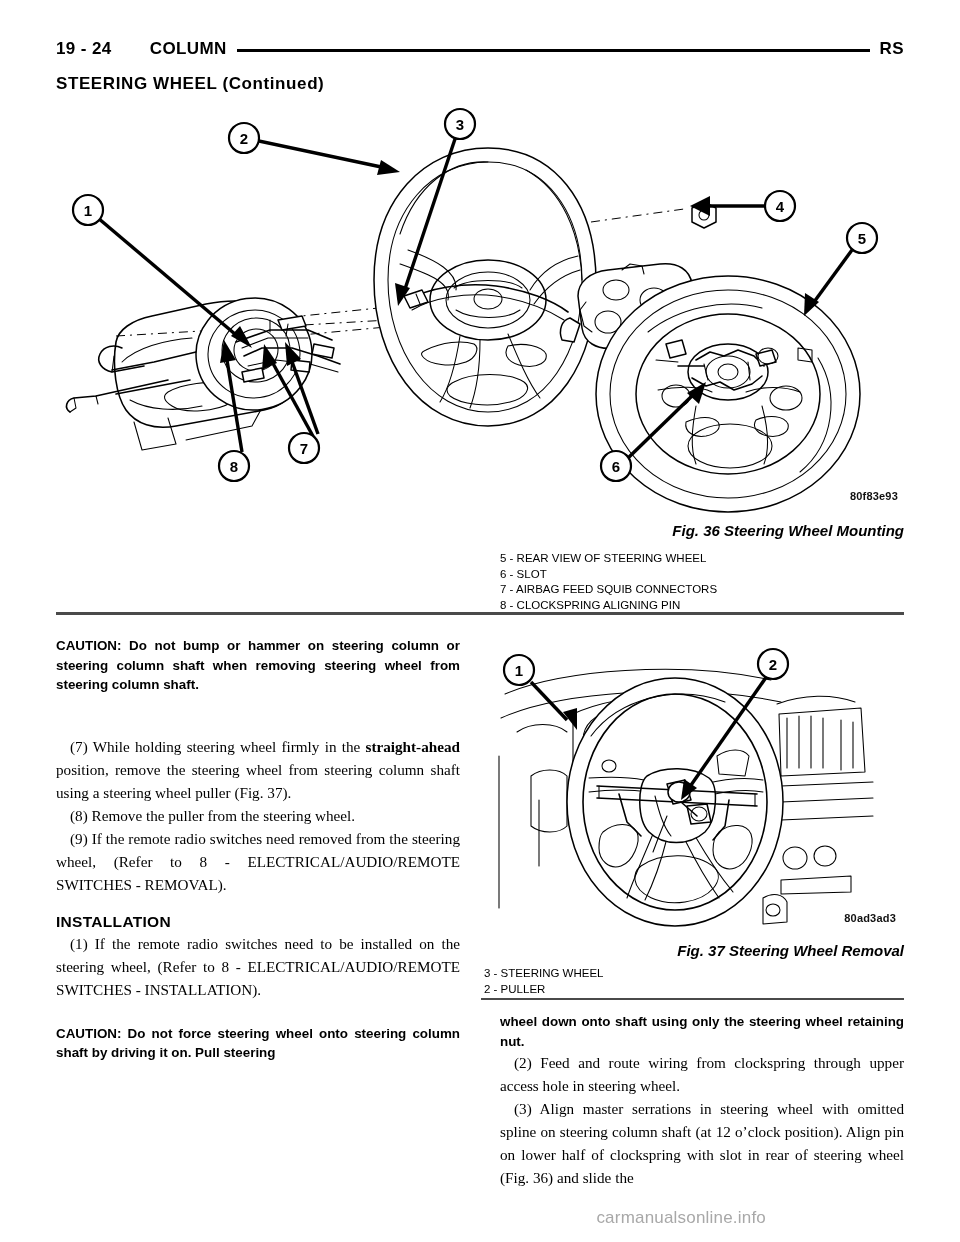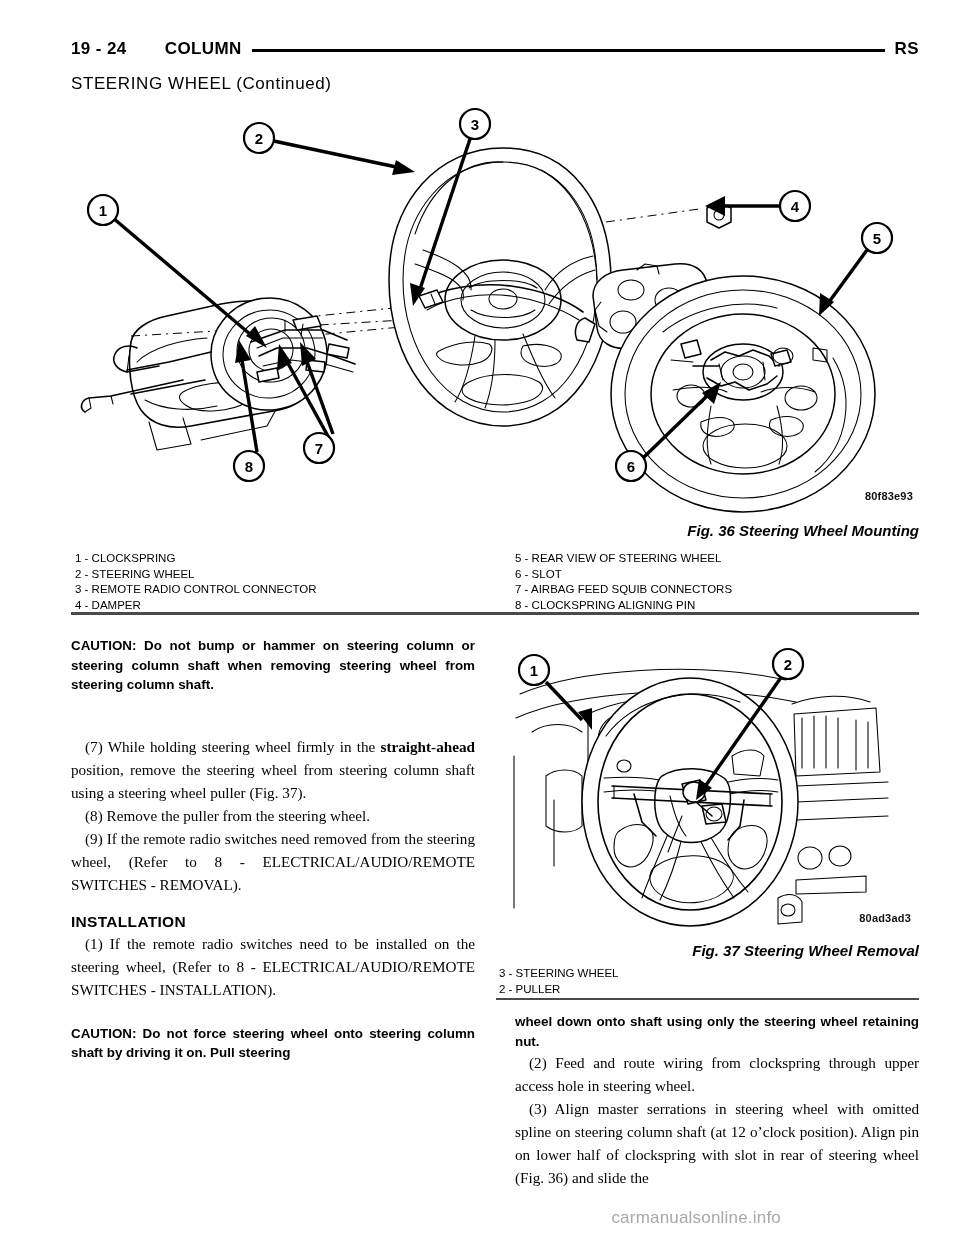--- a/index.html
+++ b/index.html
@@ -6,38 +6,38 @@
   * { box-sizing: border-box; }
   html, body { margin: 0; padding: 0; }
   body {
     width: 960px; height: 1242px;
     background: #ffffff;
     font-family: "Liberation Serif", serif;
     color: #000000;
     position: relative;
     overflow: hidden;
   }
-  .page { position: absolute; left: 15px; top: 0; width: 792px; height: 1242px; padding-left: 16px; }
+  .page { position: absolute; left: 0; top: 0; width: 792px; height: 1242px; padding-left: 16px; }
 
   
   .header {
     position: absolute; left: 56px; top: 36px; width: 848px; height: 26px;
     display: flex; align-items: center;
     font-family: "Liberation Sans", sans-serif;
     font-weight: bold; font-size: 17px; letter-spacing: .4px;
   }
   .header .pageno { white-space: nowrap; }
   .header .section { margin-left: 38px; white-space: nowrap; }
   .header .rule { flex: 1; height: 3px; background: #000; margin: 0 10px 0 10px; position: relative; top: 1px; }
   .header .book { white-space: nowrap; }
 
   .subhead {
     position: absolute; left: 56px; top: 74px;
     font-family: "Liberation Sans", sans-serif;
-    font-weight: normal; font-size: 17px; letter-spacing: .6px;
+    font-weight: bold; font-size: 17px; letter-spacing: .6px;
   }
 
   
   .fig36-wrap { position: absolute; left: 56px; top: 104px; width: 848px; height: 410px; }
   .fig36-wrap svg { display: block; }
   .fig-id {
     position: absolute; font-family: "Liberation Sans", sans-serif;
     font-weight: bold; font-size: 11px; color: #111; letter-spacing: .2px;
   }
 
@@ -320,26 +320,20 @@
       <g>
         <circle class="bub" cx="178" cy="362" r="15"></circle>
         <text class="bub-t" x="178" y="368">8</text>
       </g>
     </svg>
     <span class="fig-id" style="right:6px; bottom:12px;">80f83e93</span>
   </div>
 
   <div class="fig-caption" id="fig36-caption">Fig. 36 Steering Wheel Mounting</div>
 
-  <div class="legend" id="fig36-legend-left">
-    <div>1 - CLOCKSPRING</div>
-    <div>2 - STEERING WHEEL</div>
-    <div>3 - REMOTE RADIO CONTROL CONNECTOR</div>
-    <div>4 - DAMPER</div>
-  </div>
   <div class="legend" id="fig36-legend-right">
     <div>5 - REAR VIEW OF STEERING WHEEL</div>
     <div>6 - SLOT</div>
     <div>7 - AIRBAG FEED SQUIB CONNECTORS</div>
     <div>8 - CLOCKSPRING ALIGNING PIN</div>
   </div>
   <div class="hrule" id="rule-fig36"></div>
 
   <div class="col" id="col-left">
     <p class="caution">CAUTION: Do not bump or hammer on steering column or steering column shaft when removing steering wheel from steering column shaft.</p>

